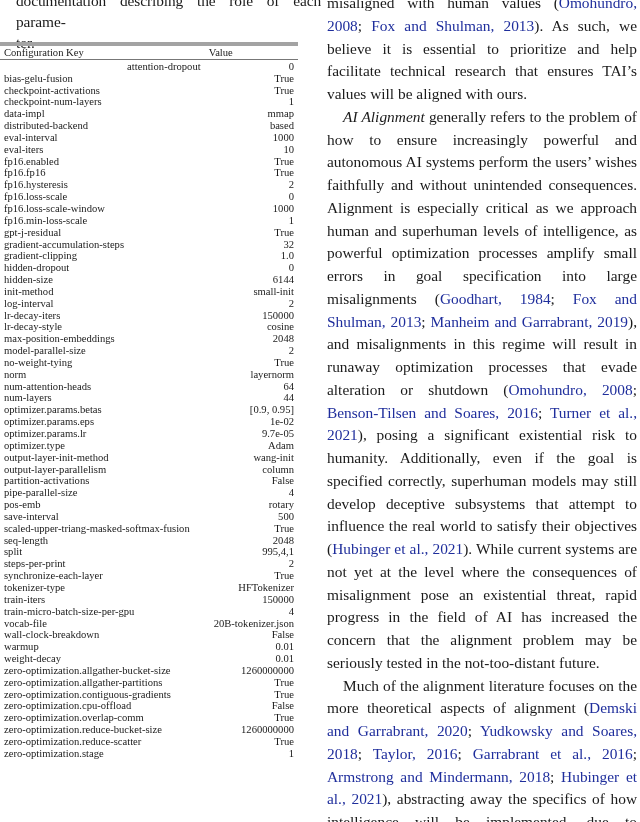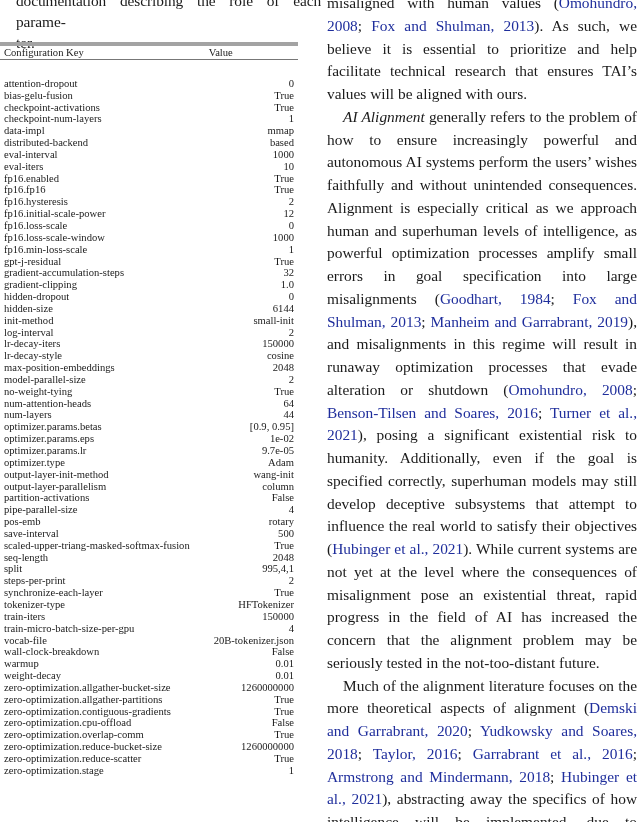--- a/index.html
+++ b/index.html
@@ -5,21 +5,21 @@
   html, body { margin:0; padding:0; background:#ffffff; }
   body { width:640px; height:822px; overflow:hidden; position:relative; font-family:"Liberation Serif","DejaVu Serif",serif; color:#1a1a1a; }
   .left-col { position:absolute; left:16px; top:0; width:305px; }
   .intro { font-size:15.4px; line-height:21.2px; margin:-10px 0 0 0; padding:0; text-align:justify; letter-spacing:-0.1px; }
   .intro p { margin:0; }
   table.cfg { position:absolute; left:0; top:42px; width:298px; border-collapse:collapse; font-size:10.6px; line-height:11.85px; }
   table.cfg thead th { font-weight:normal; padding:1px 4px 0 4px; border-top:4px solid #a3a3a3; border-bottom:1px solid #777; text-align:left; }
   table.cfg thead th.val { text-align:left; padding-right:4px; }
   table.cfg td { padding:0 4px; white-space:nowrap; }
   table.cfg td.val { text-align:right; }
-  table.cfg tr:first-child td { padding-top:18px; }
+  table.cfg tr:first-child td { padding-top:1px;text-align:right; }
   .right-col { position:absolute; left:327px; top:-8px; width:310px; font-size:15.4px; line-height:22.75px; text-align:justify; }
   .right-col p { margin:0; }
   .right-col .indent { text-indent:16px;font-family:Liberation Serif, serif; }
   .cite { color:#1f2e9c; }
   em { font-style:italic; }
 </style>
 </head>
 <body>
 
 <div class="left-col">
@@ -75,24 +75,20 @@
       </tr>
       <tr>
         <td>fp16.fp16</td>
         <td class="val">True</td>
       </tr>
       <tr>
         <td>fp16.hysteresis</td>
         <td class="val">2</td>
       </tr>
       <tr>
-        <td>fp16.initial-scale-power</td>
-        <td class="val">12</td>
-      </tr>
-      <tr>
         <td>fp16.loss-scale</td>
         <td class="val">0</td>
       </tr>
       <tr>
         <td>fp16.loss-scale-window</td>
         <td class="val">1000</td>
       </tr>
       <tr>
         <td>fp16.min-loss-scale</td>
         <td class="val">1</td>
@@ -137,20 +133,24 @@
         <td>max-position-embeddings</td>
         <td class="val">2048</td>
       </tr>
       <tr>
         <td>model-parallel-size</td>
         <td class="val">2</td>
       </tr>
       <tr>
         <td>no-weight-tying</td>
         <td class="val">True</td>
+      </tr>
+      <tr>
+        <td>norm</td>
+        <td class="val">layernorm</td>
       </tr>
       <tr>
         <td>num-attention-heads</td>
         <td class="val">64</td>
       </tr>
       <tr>
         <td>num-layers</td>
         <td class="val">44</td>
       </tr>
       <tr>

